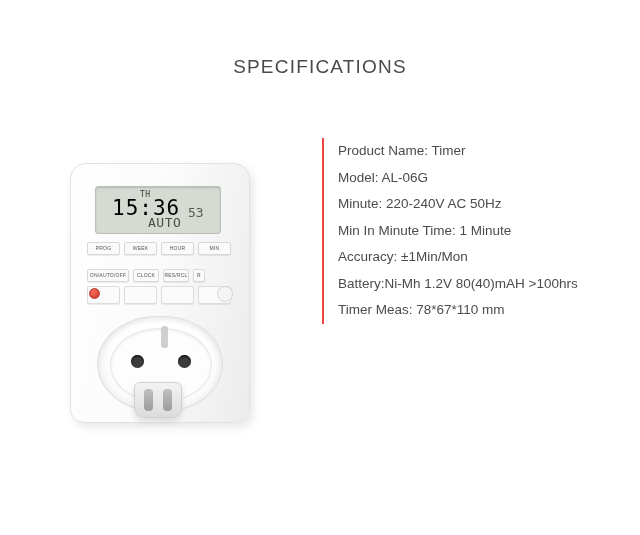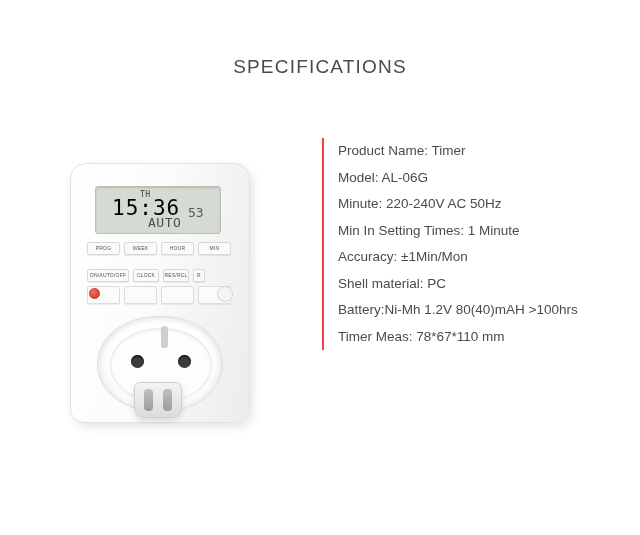--- a/index.html
+++ b/index.html
@@ -304,32 +304,28 @@
   </div>
   <div class="spec-row">
     <span class="spec-label">Model:</span>
     <span class="spec-value">AL-06G</span>
   </div>
   <div class="spec-row">
     <span class="spec-label">Minute:</span>
     <span class="spec-value">220-240V AC 50Hz</span>
   </div>
   <div class="spec-row">
-    <span class="spec-label">Min In Setting Times:</span>
+    <span class="spec-label">Min In Minute Time:</span>
     <span class="spec-value">1 Minute</span>
   </div>
   <div class="spec-row">
     <span class="spec-label">Accuracy:</span>
     <span class="spec-value">±1Min/Mon</span>
   </div>
   <div class="spec-row">
-    <span class="spec-label">Shell material:</span>
-    <span class="spec-value">PC</span>
-  </div>
-  <div class="spec-row">
     <span class="spec-label">Battery:Ni-Mh</span>
     <span class="spec-value">1.2V 80(40)mAH &gt;100hrs</span>
   </div>
   <div class="spec-row">
     <span class="spec-label">Timer Meas:</span>
     <span class="spec-value">78*67*110  mm</span>
   </div>
 </div>
 
 </body></html>

